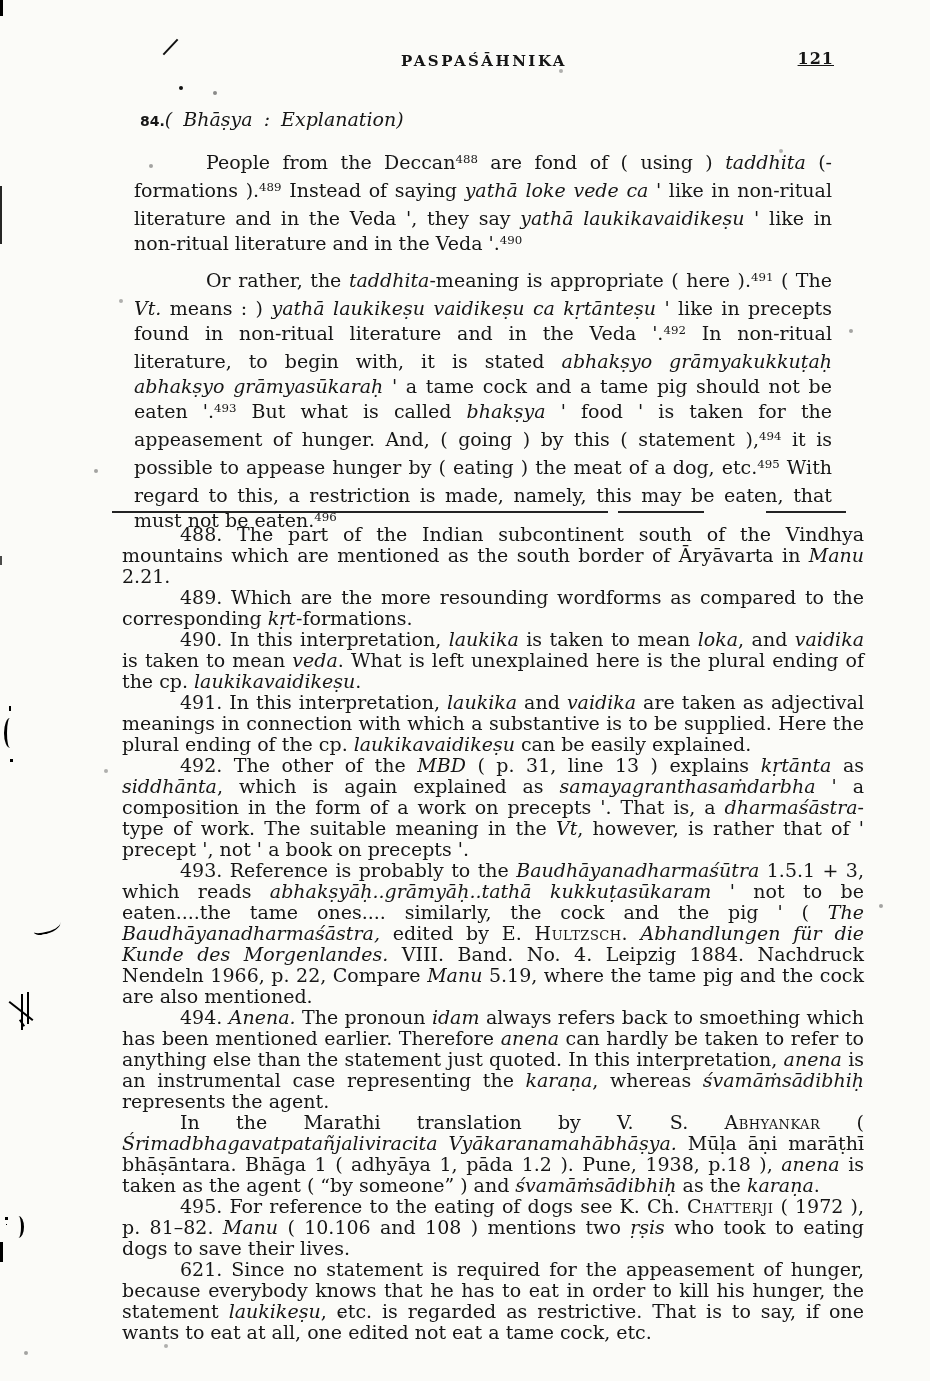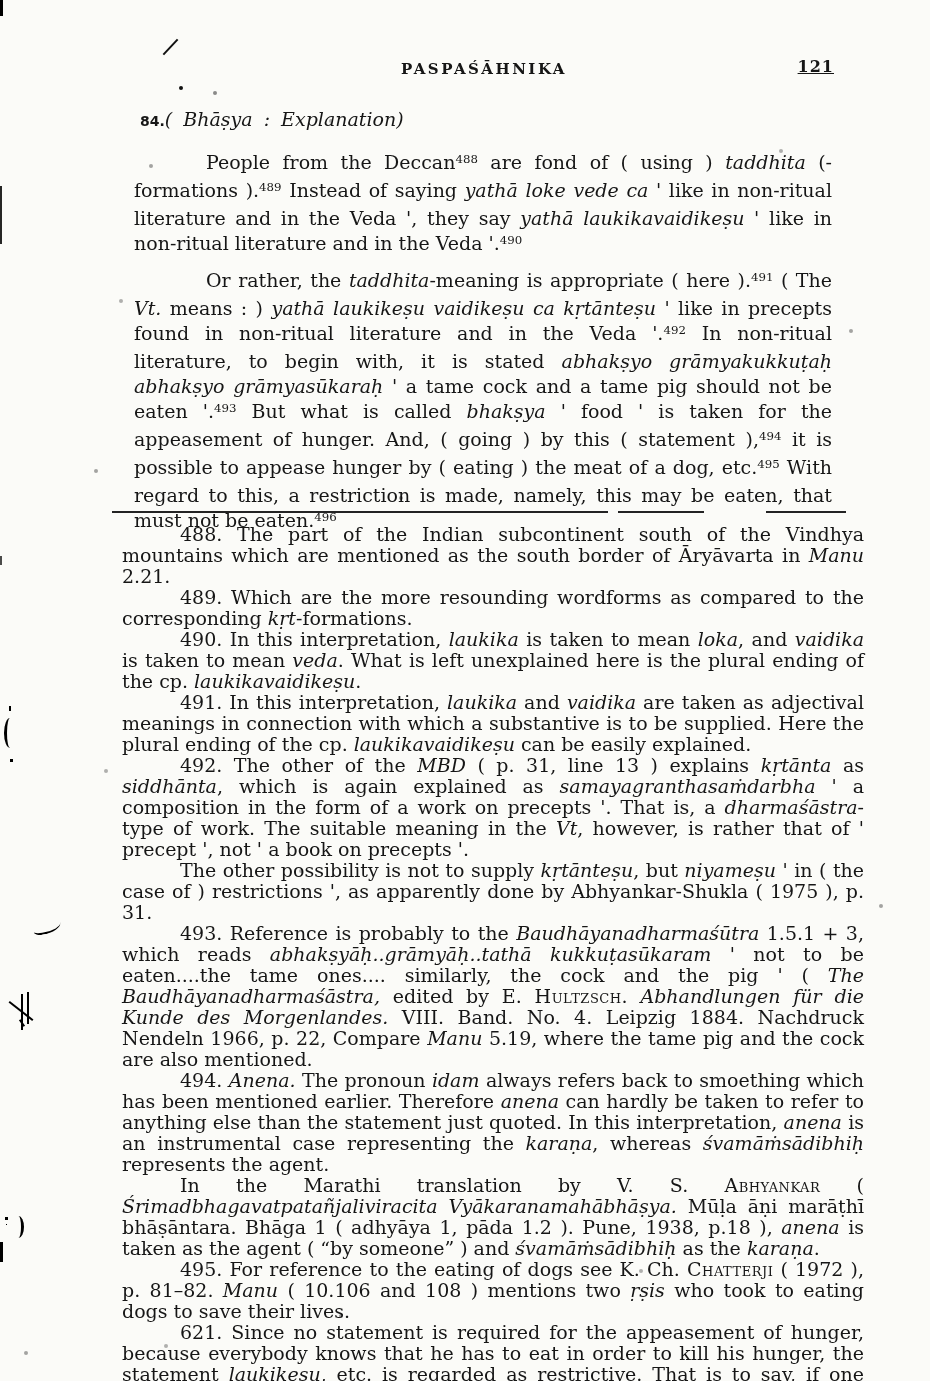--- a/index.html
+++ b/index.html
@@ -7,21 +7,21 @@
     width:930px;height:1381px;
     background:#fbfbf8;
     font-family:"DejaVu Serif","Liberation Serif",serif;
     color:#161616;
     position:relative;
     overflow:hidden;
   }
   .page{position:absolute;inset:0;}
 
   
-  .header{position:absolute;left:126px;top:60px;width:716px;height:26px;}
+  .header{position:absolute;left:126px;top:52px;width:716px;height:26px;}
   .header-title{
     position:absolute;left:0;right:0;text-align:center;
     font-size:15px;font-weight:bold;letter-spacing:2.5px;
   }
   .page-number{position:absolute;right:8px;top:-3px;font-size:16px;font-weight:bold;letter-spacing:1px;text-decoration:underline;}
 
   
   .section-heading{position:absolute;left:140px;top:108px;white-space:nowrap;}
   .section-number{font-family:"DejaVu Sans","Liberation Sans",sans-serif;font-weight:bold;font-size:14px;}
   .section-title{font-style:italic;font-size:19px;word-spacing:5px;}
@@ -121,21 +121,20 @@
   <div class="fn-rule seg-a"></div>
   <div class="fn-rule seg-b"></div>
   <div class="fn-rule seg-c"></div>
 
   <div class="footnotes" id="footnotes">
       <p class="footnote-para"><span class="seg-n">488.  The part of the Indian subcontinent south of the Vindhya mountains which are mentioned as the south border of Āryāvarta in </span><span class="seg-i">Manu</span><span class="seg-n"> 2.21.</span></p>
       <p class="footnote-para"><span class="seg-n">489.  Which are the more resounding wordforms as compared to the corresponding </span><span class="seg-i">kṛt</span><span class="seg-n">-formations.</span></p>
       <p class="footnote-para"><span class="seg-n">490.  In this interpretation, </span><span class="seg-i">laukika</span><span class="seg-n"> is taken to mean </span><span class="seg-i">loka</span><span class="seg-n">, and </span><span class="seg-i">vaidika</span><span class="seg-n"> is taken to mean </span><span class="seg-i">veda</span><span class="seg-n">.  What is left unexplained here is the plural ending of the cp. </span><span class="seg-i">laukikavaidikeṣu</span><span class="seg-n">.</span></p>
       <p class="footnote-para"><span class="seg-n">491.  In this interpretation, </span><span class="seg-i">laukika</span><span class="seg-n"> and </span><span class="seg-i">vaidika</span><span class="seg-n"> are taken as adjectival meanings in connection with which a substantive is to be supplied.  Here the plural ending of the cp. </span><span class="seg-i">laukikavaidikeṣu</span><span class="seg-n"> can be easily explained.</span></p>
       <p class="footnote-para"><span class="seg-n">492.  The other of the </span><span class="seg-i">MBD</span><span class="seg-n"> ( p. 31, line 13 ) explains </span><span class="seg-i">kṛtānta</span><span class="seg-n"> as  </span><span class="seg-i">siddhānta</span><span class="seg-n">,  which is again explained as </span><span class="seg-i">samayagranthasaṁdarbha</span><span class="seg-n"> ' a composition in the form of a work on precepts '.  That is, a </span><span class="seg-i">dharmaśāstra</span><span class="seg-n">-type of work.   The suitable meaning in the </span><span class="seg-i">Vt</span><span class="seg-n">, however, is rather that of ' precept ', not ' a book on precepts '.</span></p>
-      <p class="footnote-para"><span class="seg-n">The other possibility is not to supply </span><span class="seg-i">kṛtānteṣu</span><span class="seg-n">, but  </span><span class="seg-i">niyameṣu</span><span class="seg-n"> ' in ( the case  of ) restrictions ', as apparently done by Abhyankar-Shukla ( 1975 ), p. 31.</span></p>
       <p class="footnote-para"><span class="seg-n">493.  Reference is probably to the </span><span class="seg-i">Baudhāyanadharmaśūtra</span><span class="seg-n"> 1.5.1 + 3, which reads </span><span class="seg-i">abhakṣyāḥ..grāmyāḥ..tathā kukkuṭasūkaram</span><span class="seg-n"> ' not to be eaten....the tame ones.... similarly, the cock and the pig ' ( </span><span class="seg-i">The Baudhāyanadharmaśāstra,</span><span class="seg-n"> edited by E. </span><span class="seg-c">Hultzsch</span><span class="seg-n">. </span><span class="seg-i">Abhandlungen für die Kunde des Morgenlandes.</span><span class="seg-n"> VIII. Band. No. 4. Leipzig 1884. Nachdruck Nendeln 1966, p. 22, Compare </span><span class="seg-i">Manu</span><span class="seg-n"> 5.19, where the tame pig and the cock are also mentioned.</span></p>
       <p class="footnote-para"><span class="seg-n">494.  </span><span class="seg-i">Anena.</span><span class="seg-n">  The pronoun </span><span class="seg-i">idam</span><span class="seg-n"> always refers back to smoething which has been mentioned earlier.  Therefore </span><span class="seg-i">anena</span><span class="seg-n"> can hardly be taken to refer to anything else than the statement just quoted.  In this interpretation, </span><span class="seg-i">anena</span><span class="seg-n"> is an instrumental case representing the </span><span class="seg-i">karaṇa</span><span class="seg-n">, whereas </span><span class="seg-i">śvamāṁsādibhiḥ</span><span class="seg-n"> represents the agent.</span></p>
       <p class="footnote-para"><span class="seg-n">In the Marathi translation by V. S. </span><span class="seg-c">Abhyankar</span><span class="seg-n"> ( </span><span class="seg-i">Śrimadbhagavatpatañjaliviracita Vyākaranamahābhāṣya.</span><span class="seg-n">  Mūḷa āṇi marāṭhī bhāṣāntara.  Bhāga 1 ( adhyāya 1, pāda 1.2 ). Pune, 1938, p.18 ), </span><span class="seg-i">anena</span><span class="seg-n"> is taken as the agent ( “by someone” ) and </span><span class="seg-i">śvamāṁsādibhiḥ</span><span class="seg-n"> as the </span><span class="seg-i">karaṇa</span><span class="seg-n">.</span></p>
       <p class="footnote-para"><span class="seg-n">495.  For reference to the eating of dogs see K. Ch. </span><span class="seg-c">Chatterji</span><span class="seg-n"> ( 1972 ), p. 81–82. </span><span class="seg-i">Manu</span><span class="seg-n"> ( 10.106 and 108 ) mentions two </span><span class="seg-i">ṛṣis</span><span class="seg-n"> who took to eating dogs to save their lives.</span></p>
       <p class="footnote-para"><span class="seg-n">621.  Since no statement is required for the appeasement of hunger, because everybody knows that he has to eat in order to kill his hunger, the statement </span><span class="seg-i">laukikeṣu</span><span class="seg-n">, etc. is regarded as restrictive.   That is to say, if one wants to eat at all, one edited not eat a tame cock,  etc.</span></p>
     </div>
 
   <div class="mark mark-slash"></div>
   <div class="mark mark-dot"></div>
   <div class="mark mark-paren-open"></div>

